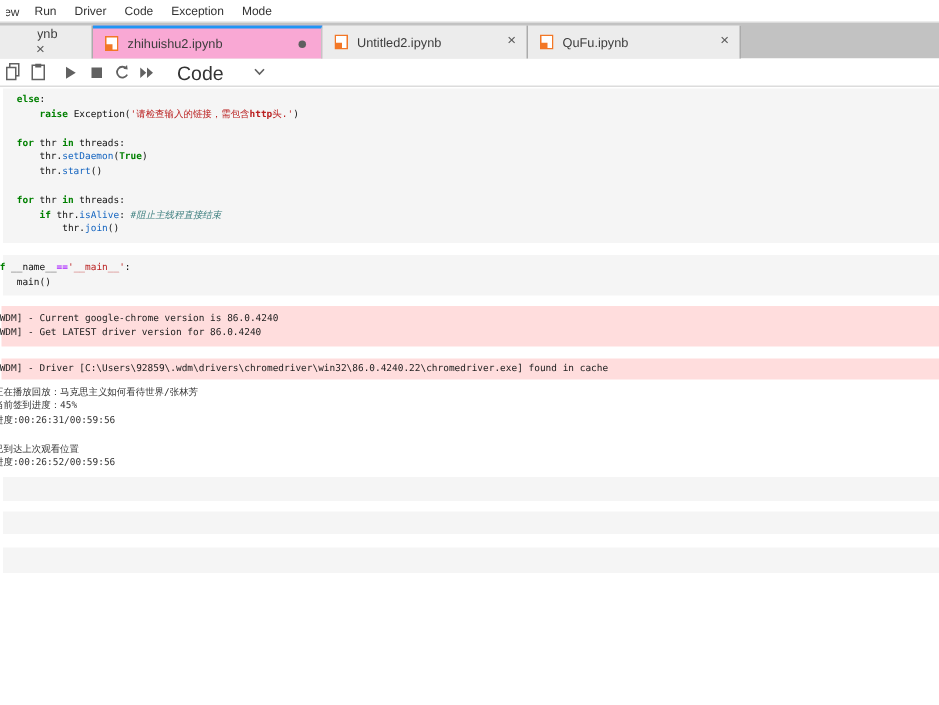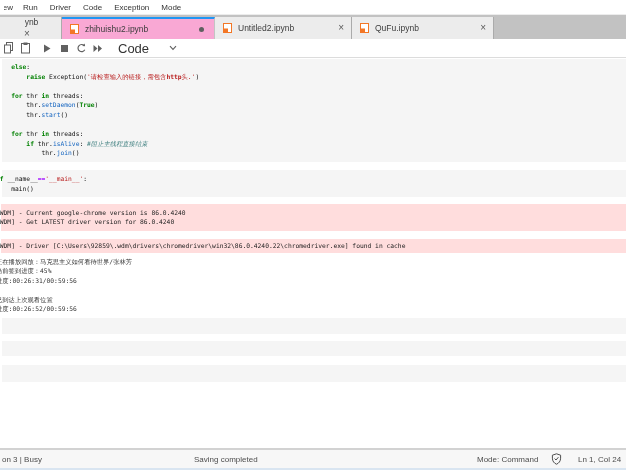--- a/index.html
+++ b/index.html
@@ -196,27 +196,14 @@
 进度:00:26:31/00:59:56
 
 已到达上次观看位置
 进度:00:26:52/00:59:56</pre>
       </div>
       <div class="cell-empty ce0"></div>
       <div class="cell-empty ce1"></div>
       <div class="cell-empty ce2"></div>
     </div>
 
-  <div class="statusbar">
-    <div class="inner">
-      <span class="st-left">on 3 | Busy</span>
-      <span class="st-center">Saving completed</span>
-      <span class="st-mode">Mode: Command</span>
-      <span class="st-shield"><svg width="11" height="12" viewBox="0 0 11 12">
-            <path d="M5.5 0.8 L9.6 2.2 V5.2 C9.6 8.2 7.8 10.3 5.5 11.2 C3.2 10.3 1.4 8.2 1.4 5.2 V2.2 Z" fill="none" stroke="#4d4d4d"></path>
-            <path d="M3.6 5.6 L5 7 L7.4 4.2" fill="none" stroke="#4d4d4d"></path>
-          </svg></span>
-      <span class="st-pos">Ln 1, Col 24</span>
-    </div>
-    <div class="bluestrip"></div>
-  </div>
 
 </div>
 
 </body></html>

